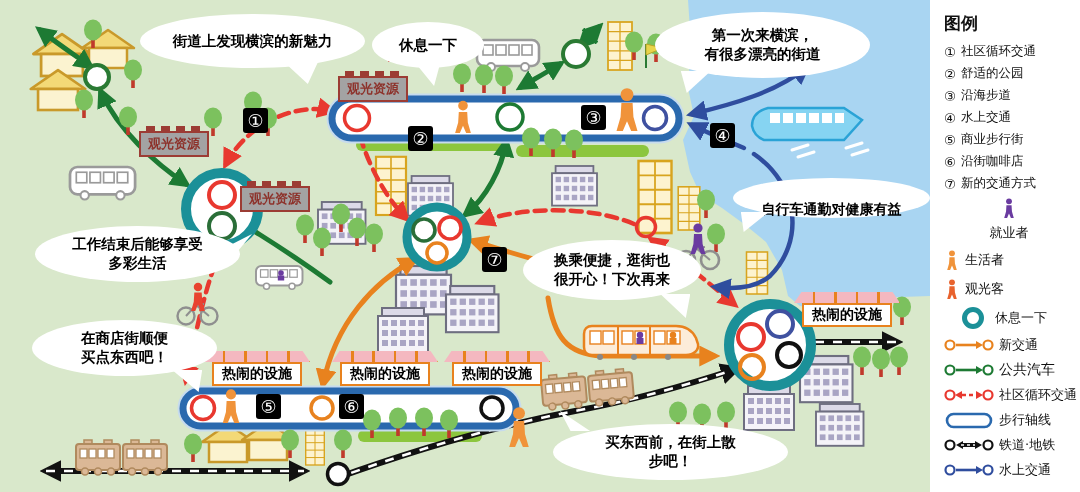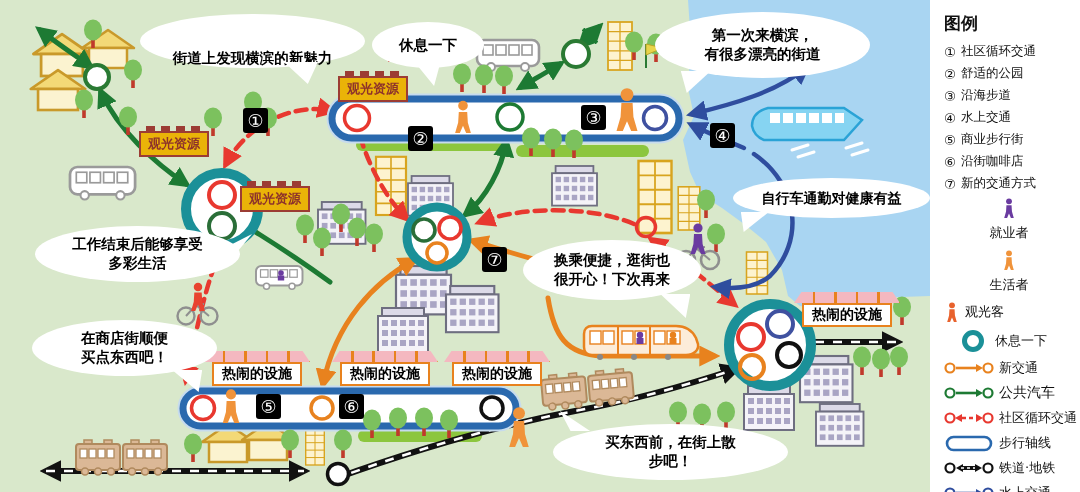--- a/index.html
+++ b/index.html
@@ -5,21 +5,21 @@
   html,body{margin:0;padding:0;background:#fff;}
   .stage{position:relative;width:1080px;height:492px;background:#d9e8cb;overflow:hidden;
          font-family:"DejaVu Sans",sans-serif;}
   .stage svg.art{position:absolute;left:0;top:0;}
   
   .bubble{position:absolute;background:#fff;border-radius:50%;display:flex;flex-direction:column;
           align-items:center;justify-content:center;text-align:center;font-weight:bold;
           font-size:14.5px;line-height:1.3;color:#000;z-index:7;}
   .bubble .tail{position:absolute;background:#fff;}
   
-  .res{position:absolute;background:#eab308;border:2px solid #9c3c34;color:#8d322b;font-weight:bold;
+  .res{position:absolute;background:#a3a3a3;border:2px solid #9c3c34;color:#8d322b;font-weight:bold;
        font-size:13px;padding:2px 7px;z-index:5;white-space:nowrap;}
   .res::before{content:"";position:absolute;top:-7px;left:5px;right:5px;height:6px;
        background:repeating-linear-gradient(90deg,#9c3c34 0 9px,rgba(0,0,0,0) 9px 15px);}
   
   .liv{position:absolute;background:#fff;border:2.5px solid #e8821e;color:#000;font-weight:bold;
        font-size:14px;padding:1px 8px;z-index:5;white-space:nowrap;}
   .liv::before{content:"";position:absolute;top:-13px;left:-10px;right:-10px;height:11px;
        background:repeating-linear-gradient(90deg,#f4b8c0 0 19px,#e8821e 19px 21.5px);
        clip-path:polygon(7% 0,93% 0,100% 100%,0 100%);}
   
@@ -352,34 +352,34 @@
     <circle cx="23" cy="28" r="8.5" fill="none" stroke="#8f8f8f" stroke-width="2.4"></circle>
     <path d="M0,28 L10,17 L23,28 M10,17 L18,16" stroke="#8f8f8f" stroke-width="2" fill="none"></path>
     <use href="#personShape" transform="translate(12,23) scale(0.92)" fill="#e8432f"></use>
   </g>
   <g>
     <path d="M646,44 V68" stroke="#2a7a33" stroke-width="2"></path>
     <polygon points="646,44 663,48 646,55" fill="#e8d44a" stroke="#b8a428" stroke-width="1"></polygon>
   </g>
 </svg>
 
-<div class="bubble" style="left:140px;top:14px;width:225px;height:54px;justify-content:flex-end;">
+<div class="bubble" style="left:140px;top:14px;width:225px;height:54px;">
   <div class="tail" style="left:64%;bottom:-16px;width:34px;height:22px;clip-path:polygon(0 0,100% 0,70% 100%);"></div>
   <div>街道上发现横滨的新魅力</div>
 </div>
 <div class="bubble" style="left:372px;top:22px;width:112px;height:46px;">
   <div class="tail" style="left:38%;bottom:-18px;width:26px;height:24px;clip-path:polygon(0 0,100% 0,75% 100%);"></div>
   <div>休息一下</div>
 </div>
 <div class="bubble" style="left:655px;top:12px;width:215px;height:66px;">
   <div class="tail" style="left:12%;bottom:-15px;width:30px;height:22px;clip-path:polygon(0 0,100% 0,20% 100%);"></div>
   <div>第一次来横滨，</div>
   <div>有很多漂亮的街道</div>
 </div>
-<div class="bubble" style="left:733px;top:178px;width:197px;height:40px;font-size:14px;">
+<div class="bubble" style="left:733px;top:178px;width:197px;height:40px;font-size:14px;justify-content:flex-end;">
   <div class="tail" style="left:4%;bottom:-14px;width:28px;height:20px;clip-path:polygon(100% 0,0 0,10% 100%);"></div>
   <div>自行车通勤对健康有益</div>
 </div>
 <div class="bubble" style="left:35px;top:226px;width:205px;height:56px;">
   <div class="tail" style="right:-12px;top:8px;width:26px;height:22px;clip-path:polygon(0 60%,100% 0,30% 100%);"></div>
   <div>工作结束后能够享受</div>
   <div>多彩生活</div>
 </div>
 <div class="bubble" style="left:523px;top:240px;width:178px;height:60px;">
   <div class="tail" style="right:6%;bottom:-18px;width:30px;height:24px;clip-path:polygon(0 0,100% 0,85% 100%);"></div>
@@ -443,21 +443,21 @@
   <div class="lrow">
         <span class="lnum">⑦</span>
         <span>新的交通方式</span>
       </div>
   <div class="lrow tall" style="font-size:13px;flex-direction:column;">
     <svg class="pic" width="16" height="22">
           <use href="#personShape" transform="translate(8,21) scale(0.64)" fill="#6a3ba0"></use>
         </svg>
     <span>就业者</span>
       </div>
-  <div class="lrow tall" style="font-size:13px;flex-direction:column;">
+  <div class="lrow tall" style="font-size:13px;">
     <svg class="pic" width="16" height="22">
           <use href="#personShape" transform="translate(8,21) scale(0.64)" fill="#f0933a"></use>
         </svg>
     <span>生活者</span>
       </div>
   <div class="lrow tall" style="font-size:13px;">
     <svg class="pic" width="16" height="22">
           <use href="#personShape" transform="translate(8,21) scale(0.64)" fill="#e8622d"></use>
         </svg>
     <span>观光客</span>

